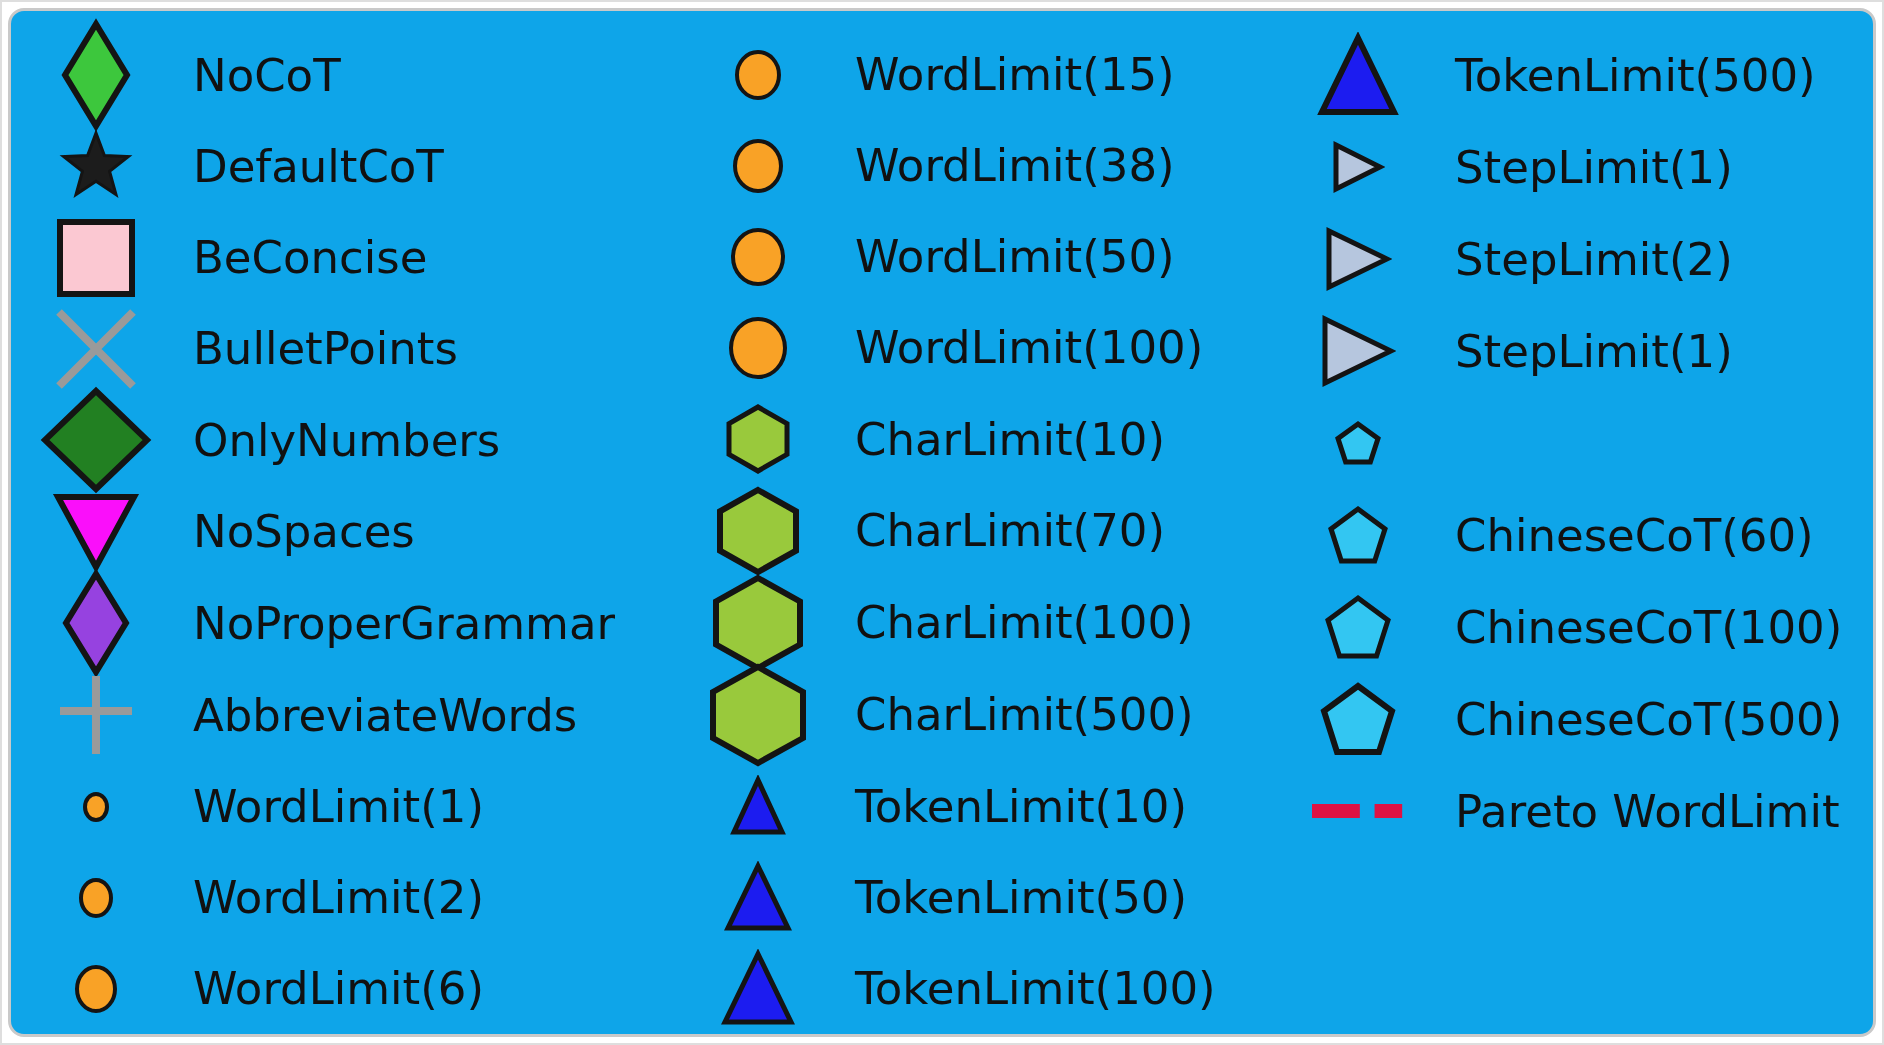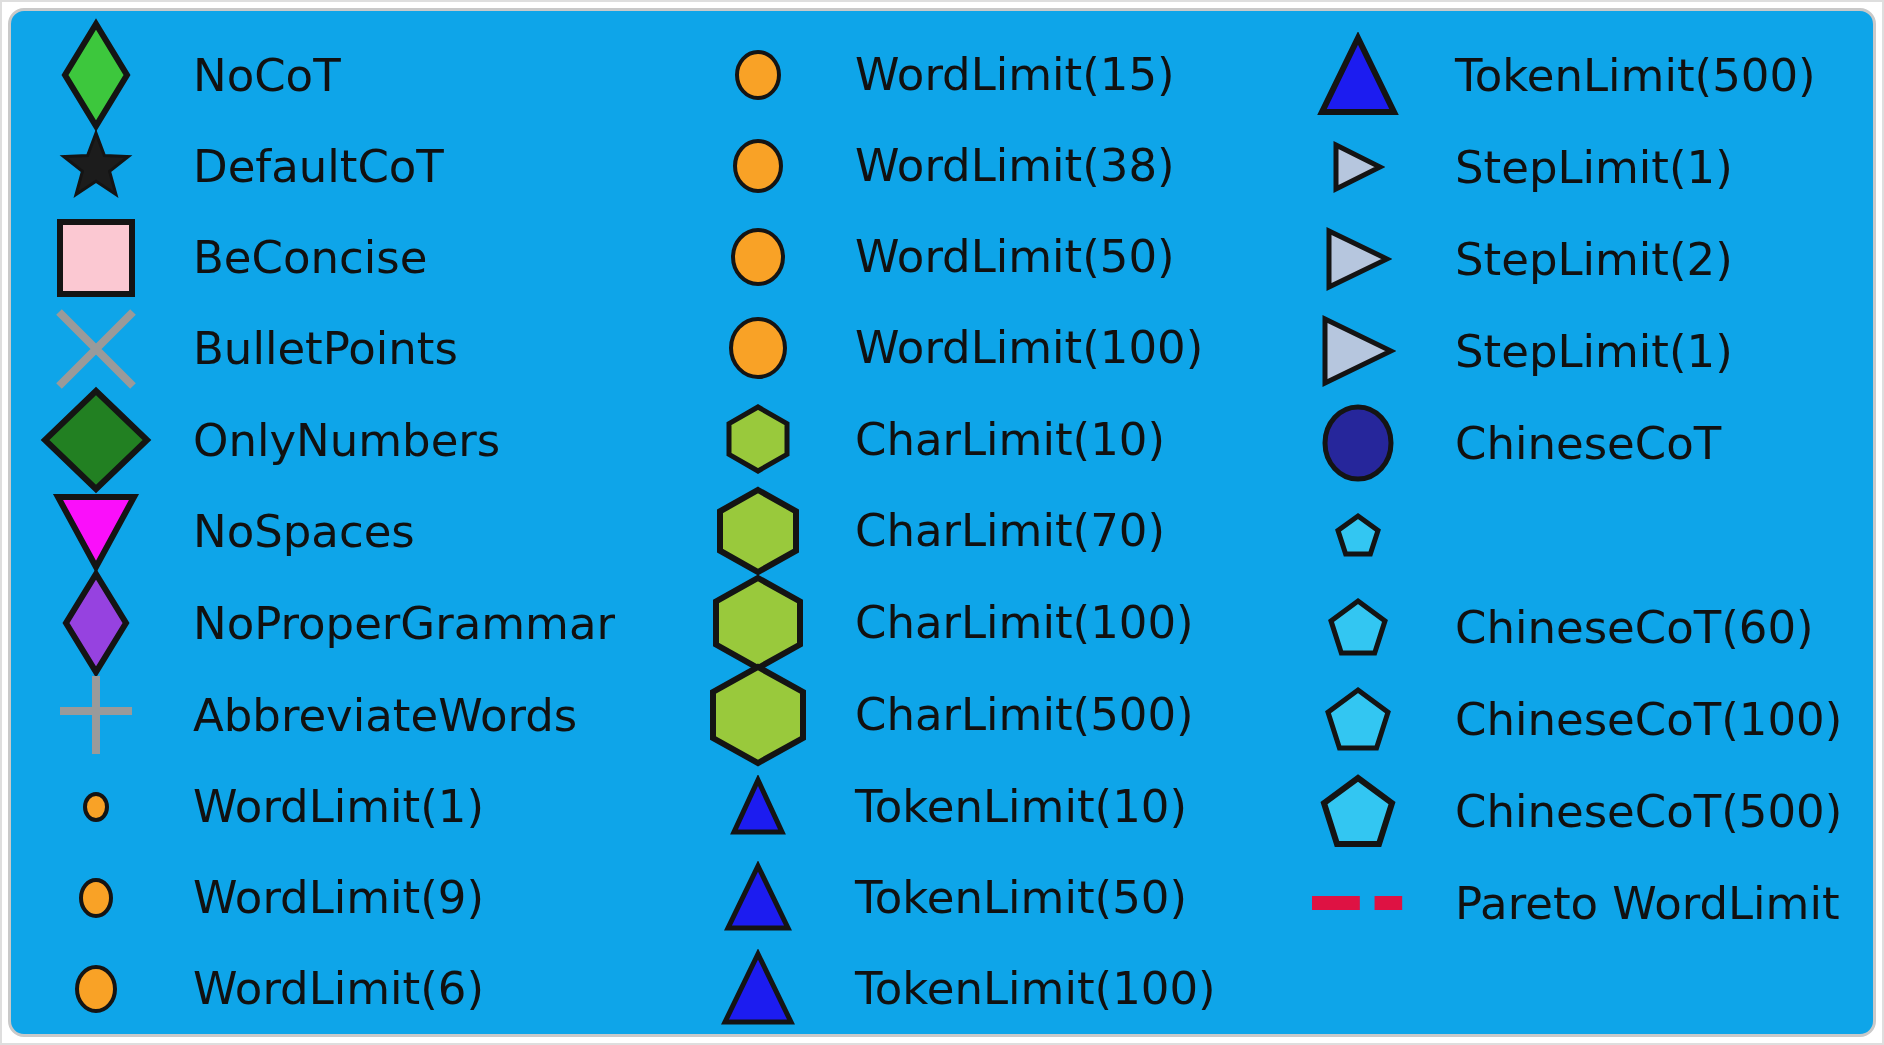--- a/index.html
+++ b/index.html
@@ -123,21 +123,21 @@
             </svg>
           </div>
           <div class="legend-label">WordLimit(1)</div>
         </div>
         <div class="legend-row">
           <div class="marker-cell">
             <svg width="38" height="44" viewBox="-4 -4 38 44">
               <ellipse cx="15" cy="18" rx="15" ry="18" fill="#f9a226" stroke="#141414" stroke-width="4" stroke-linejoin="miter"></ellipse>
             </svg>
           </div>
-          <div class="legend-label">WordLimit(9)</div>
+          <div class="legend-label">WordLimit(2)</div>
         </div>
         <div class="legend-row">
           <div class="marker-cell">
             <svg width="46" height="52" viewBox="-4 -4 46 52">
               <ellipse cx="19" cy="22" rx="19" ry="22" fill="#f9a226" stroke="#141414" stroke-width="4" stroke-linejoin="miter"></ellipse>
             </svg>
           </div>
           <div class="legend-label">WordLimit(6)</div>
         </div>
       </div>
@@ -256,28 +256,20 @@
           </div>
           <div class="legend-label">StepLimit(2)</div>
         </div>
         <div class="legend-row">
           <div class="marker-cell">
             <svg width="76" height="74" viewBox="-5 -5 76 74">
               <polygon points="0,0 66,32 0,64" fill="#b6c6de" stroke="#141414" stroke-width="5" stroke-linejoin="miter"></polygon>
             </svg>
           </div>
           <div class="legend-label">StepLimit(1)</div>
-        </div>
-        <div class="legend-row">
-          <div class="marker-cell">
-            <svg width="76" height="82" viewBox="-5 -5 76 82">
-              <ellipse cx="33" cy="36" rx="33" ry="36" fill="#26269b" stroke="#141414" stroke-width="5" stroke-linejoin="miter"></ellipse>
-            </svg>
-          </div>
-          <div class="legend-label">ChineseCoT</div>
         </div>
         <div class="legend-row">
           <div class="marker-cell">
             <svg width="50" height="48" viewBox="-5 -5 50 48">
               <polygon points="20,0 40,14.516 32.36,38 7.640000000000001,38 0,14.516" fill="#33c6f2" stroke="#141414" stroke-width="5" stroke-linejoin="miter"></polygon>
             </svg>
           </div>
         </div>
         <div class="legend-row">
           <div class="marker-cell">

